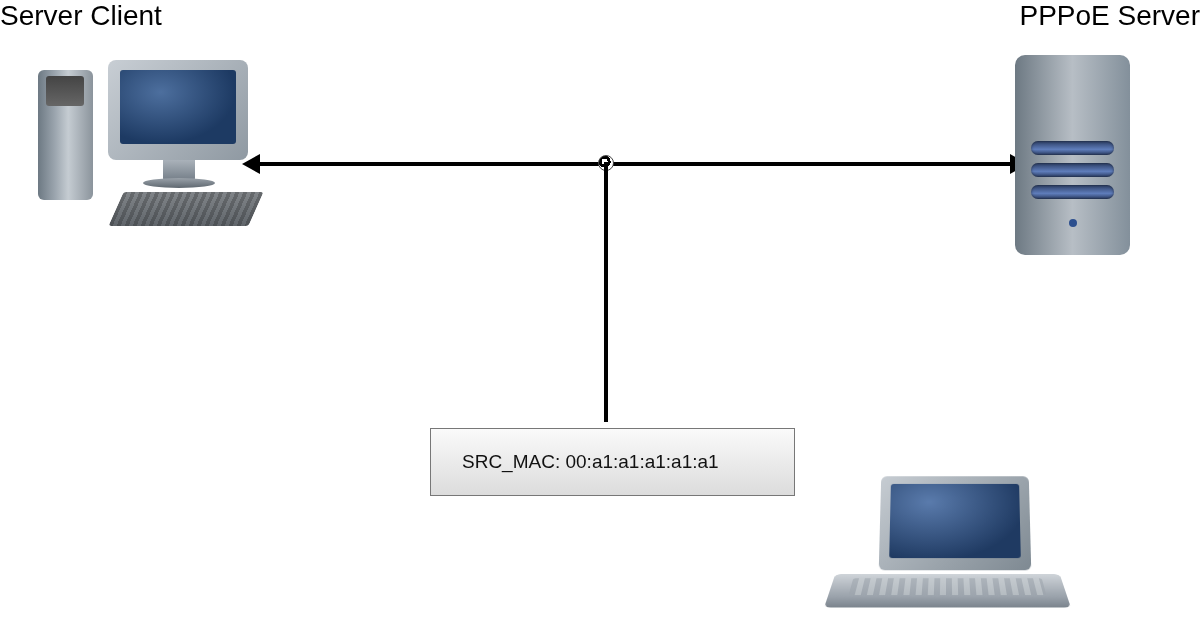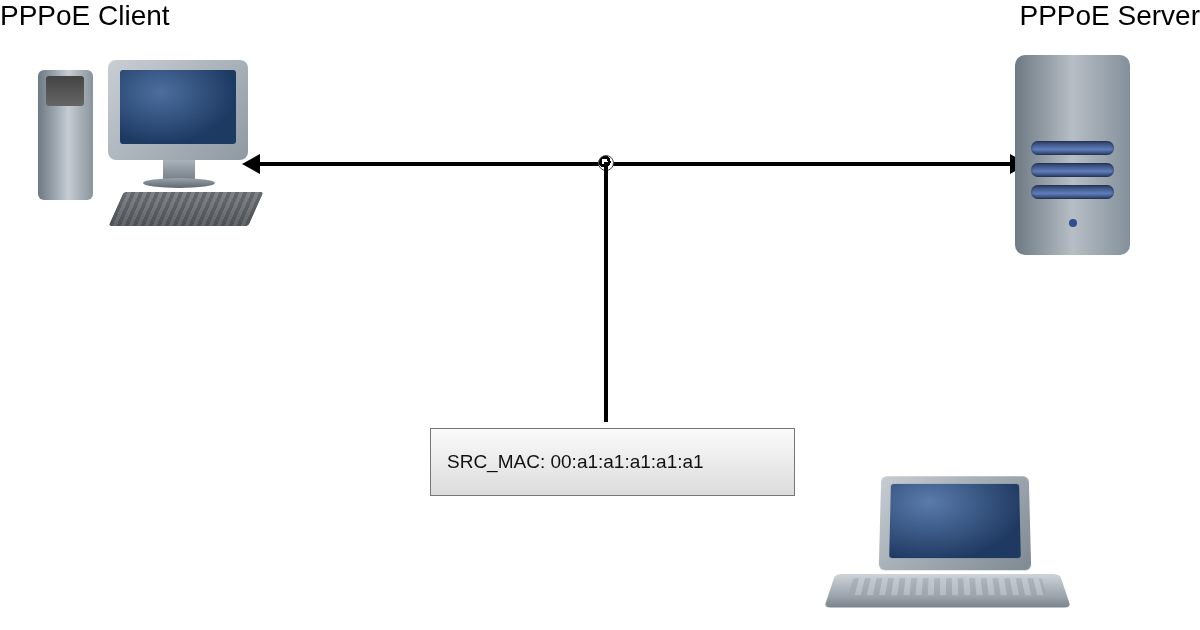--- a/index.html
+++ b/index.html
@@ -58,31 +58,31 @@
   .lap-base{position:absolute;top:86px;left:0;width:235px;height:58px;border-radius:6px;
             background:linear-gradient(180deg,#cfd4d9 0%,#9aa2ab 70%,#7b848d 100%);
             transform:perspective(500px) rotateX(55deg);}
   .lap-base:after{content:"";position:absolute;top:8px;left:20px;right:20px;bottom:20px;
                   background:repeating-linear-gradient(90deg,#9da5ad 0 6px,#c4cace 6px 12px);
                   opacity:.6;border-radius:3px;}
 
   
   .infobox{position:absolute;top:428px;left:430px;width:365px;
            border:1px solid #777;background:linear-gradient(#fafafa,#dcdcdc);
-           font-size:19px;color:#111;padding:14px 16px;box-sizing:border-box;
+           font-size:19px;color:#111;padding:14px 31px;box-sizing:border-box;
            font-family:Arial,Helvetica,sans-serif;}
   .infobox .row{margin:8px 0;white-space:nowrap;}
   .infobox .k{font-weight:400;}
 </style>
 </head>
 <body>
 
 <div class="stage">
 
-  <div class="hdr client">PPPoE Client</div>
+  <div class="hdr client">Server Client</div>
   <div class="hdr server">PPPoE Server</div>
 
   <div class="line hline"></div>
   <div class="arrowL"></div>
   <div class="arrowR"></div>
   <div class="tapnode"></div>
   <div class="line vline"></div>
 
   <div class="client-grp">
     <div class="tower"></div>

